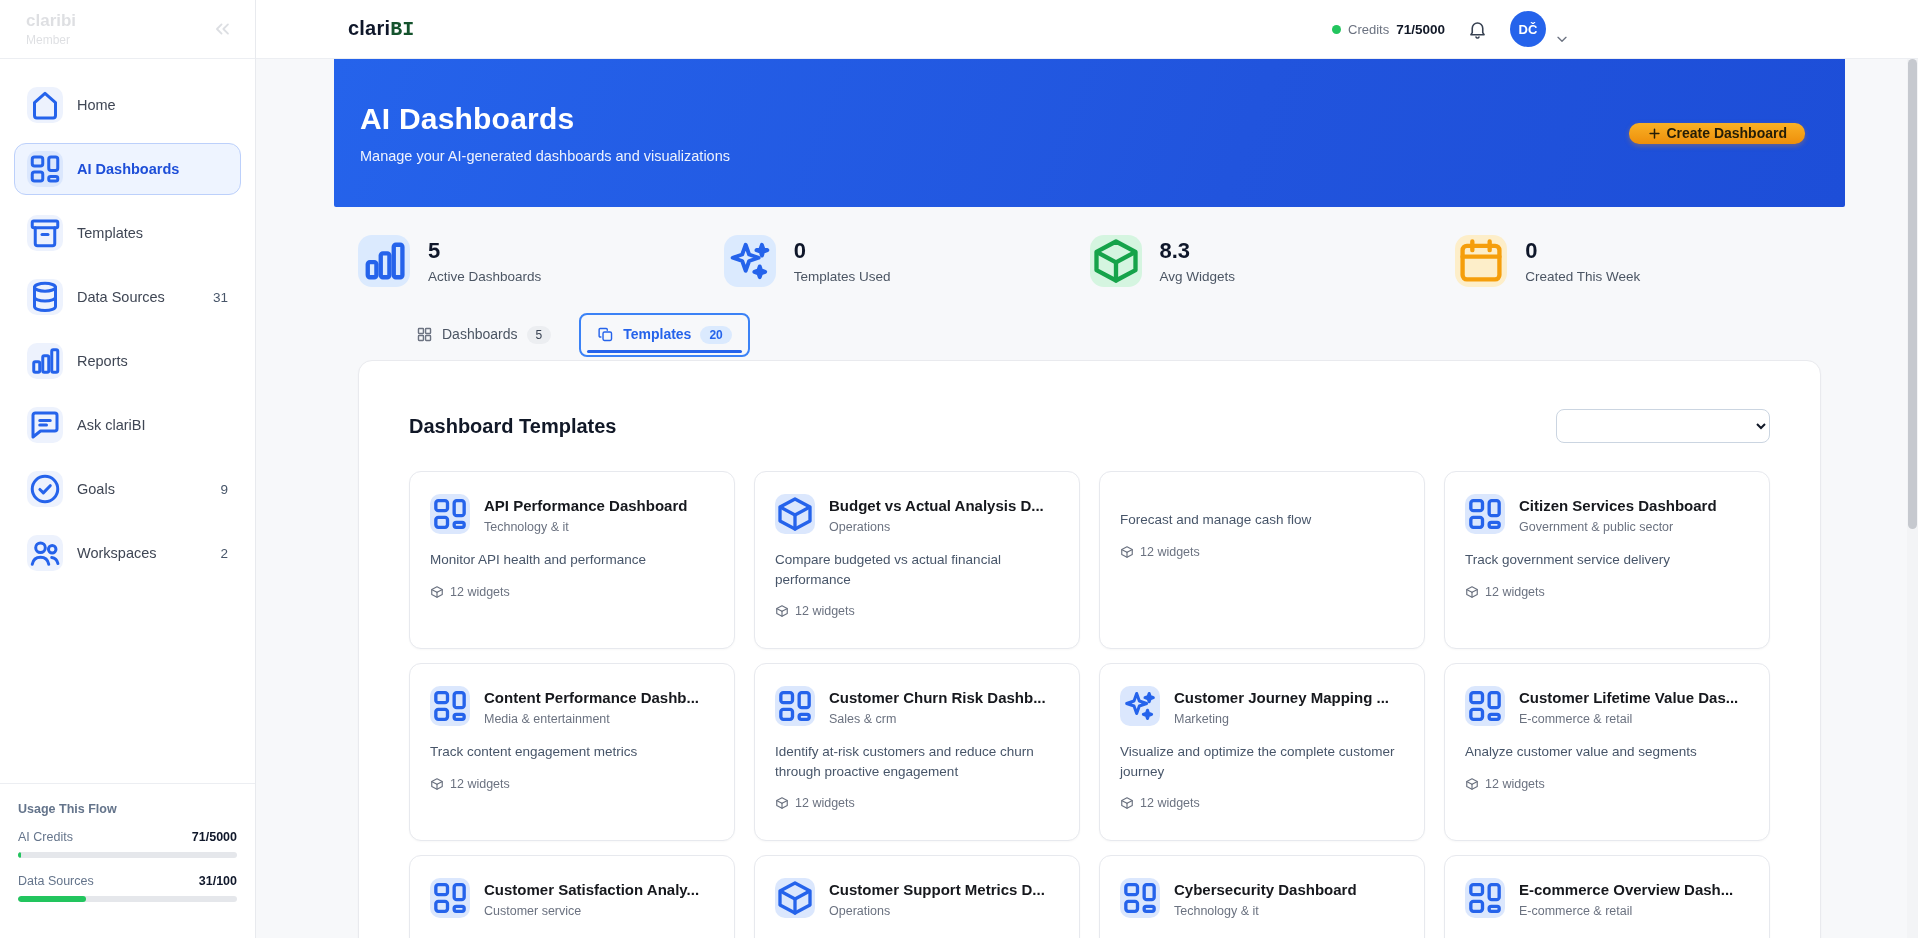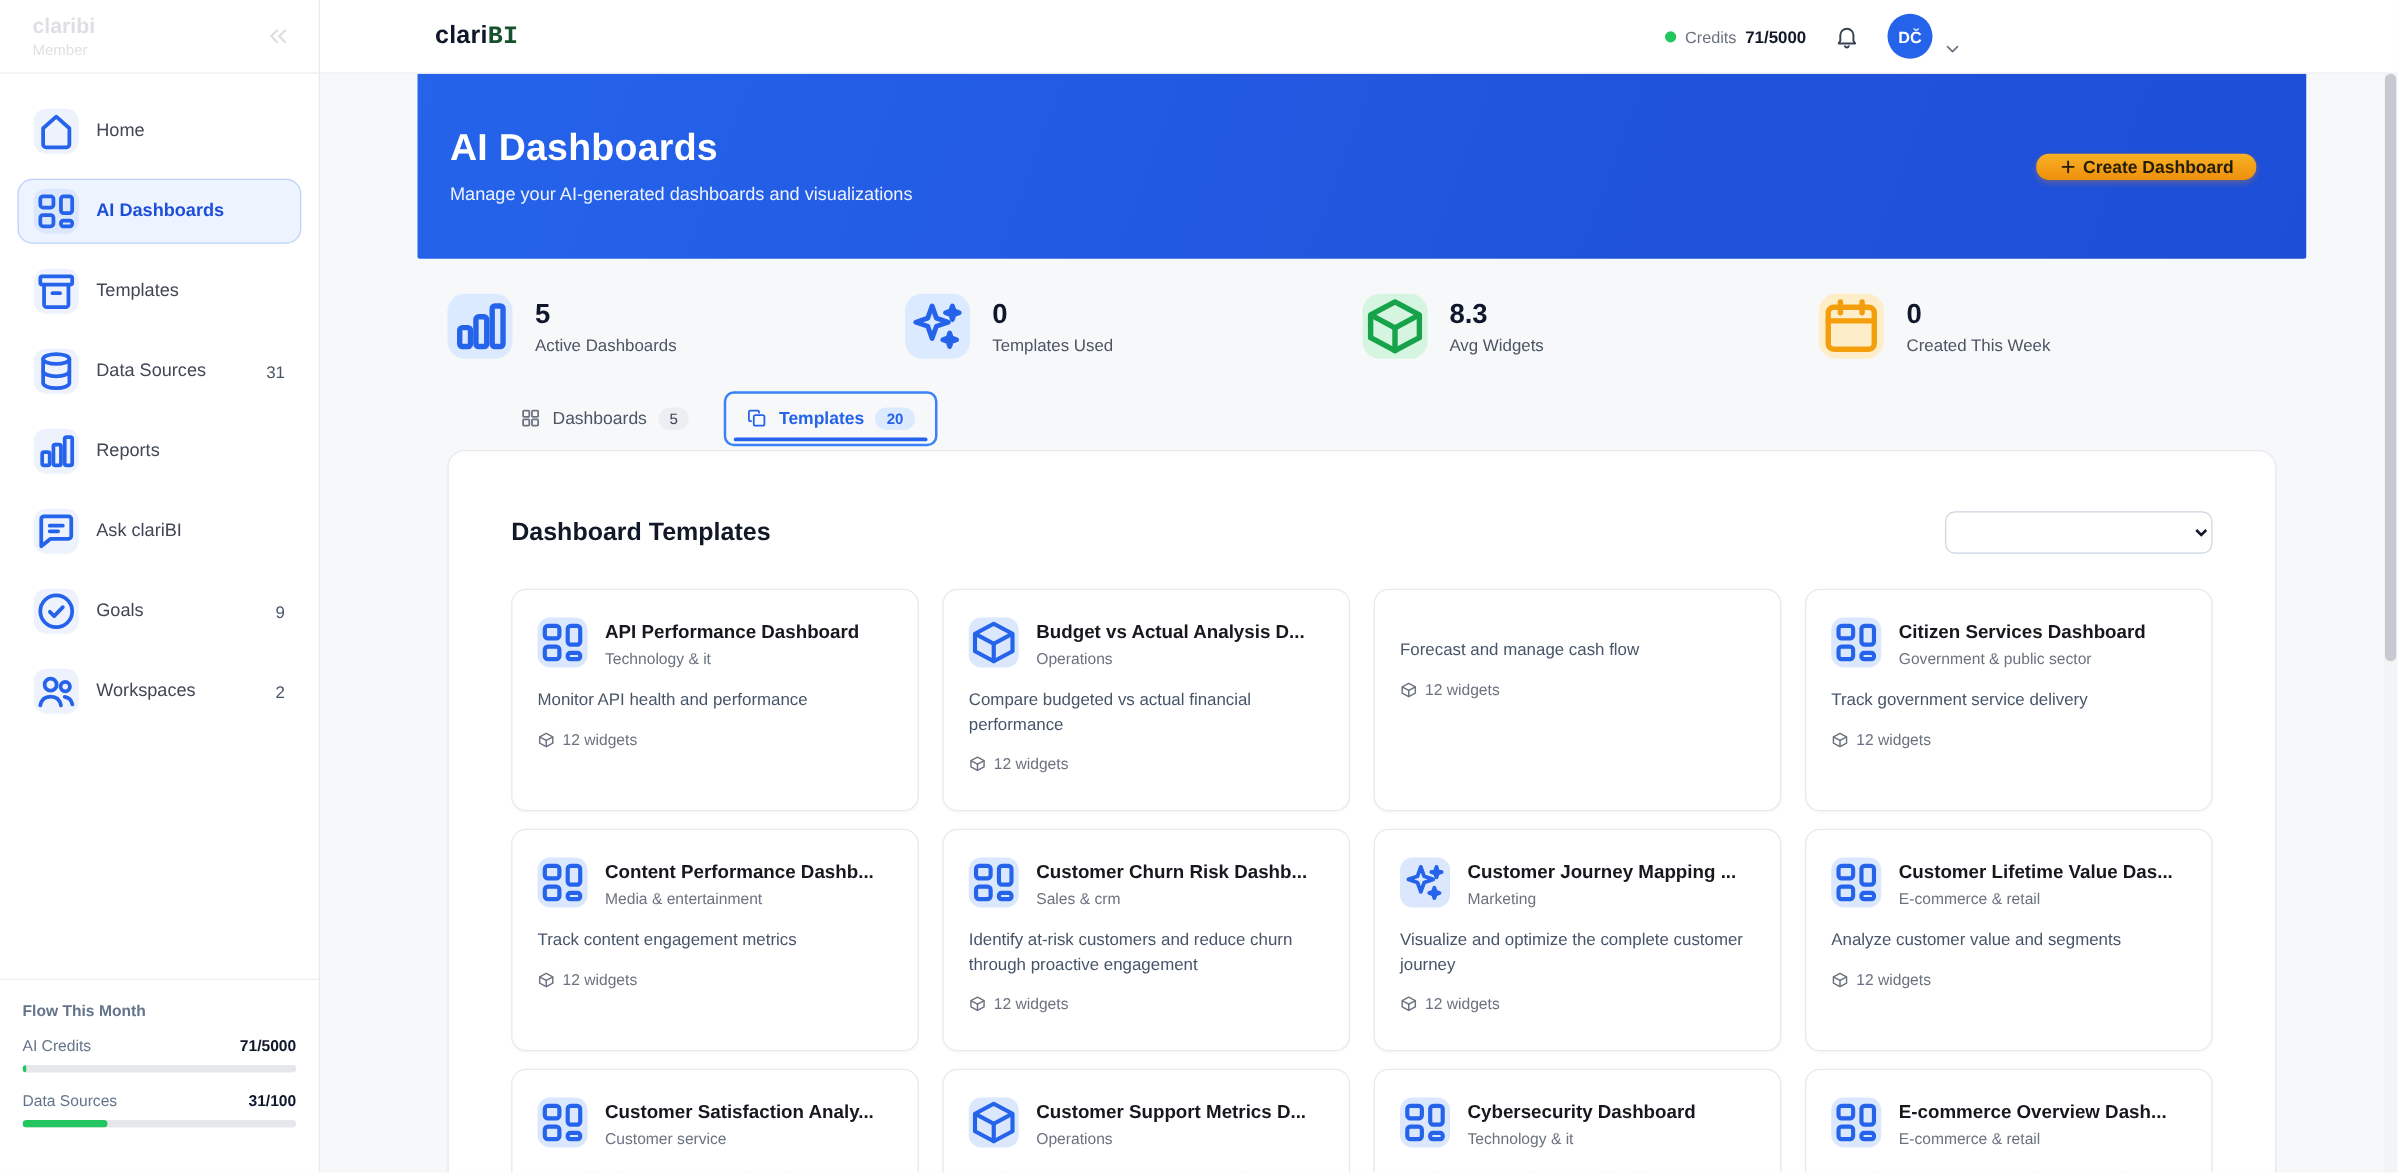--- a/index.html
+++ b/index.html
@@ -196,21 +196,21 @@
               <path d="M3.5 19.5c.6-3.1 2.8-4.7 5.5-4.7s4.9 1.6 5.5 4.7"></path>
               <circle cx="16.8" cy="9.5" r="2.5"></circle>
               <path d="M16.5 15c2.2.3 3.6 1.6 4.1 4"></path>
             </svg>
           </span>
     <span class="lbl">Workspaces</span>
     <span class="bdg">2</span>
   </div>
       </nav>
     <div class="usage">
-      <div class="usage-title">Flow This Month</div>
+      <div class="usage-title">Usage This Flow</div>
       <div id="usage-list">
           <div>
     <div class="usage-row">
       <span class="u-lbl">AI Credits</span>
       <span class="u-val">71/5000</span>
     </div>
     <div class="track">
               <div class="fill" style="width: 1.4%;"></div>
             </div>
   </div>

